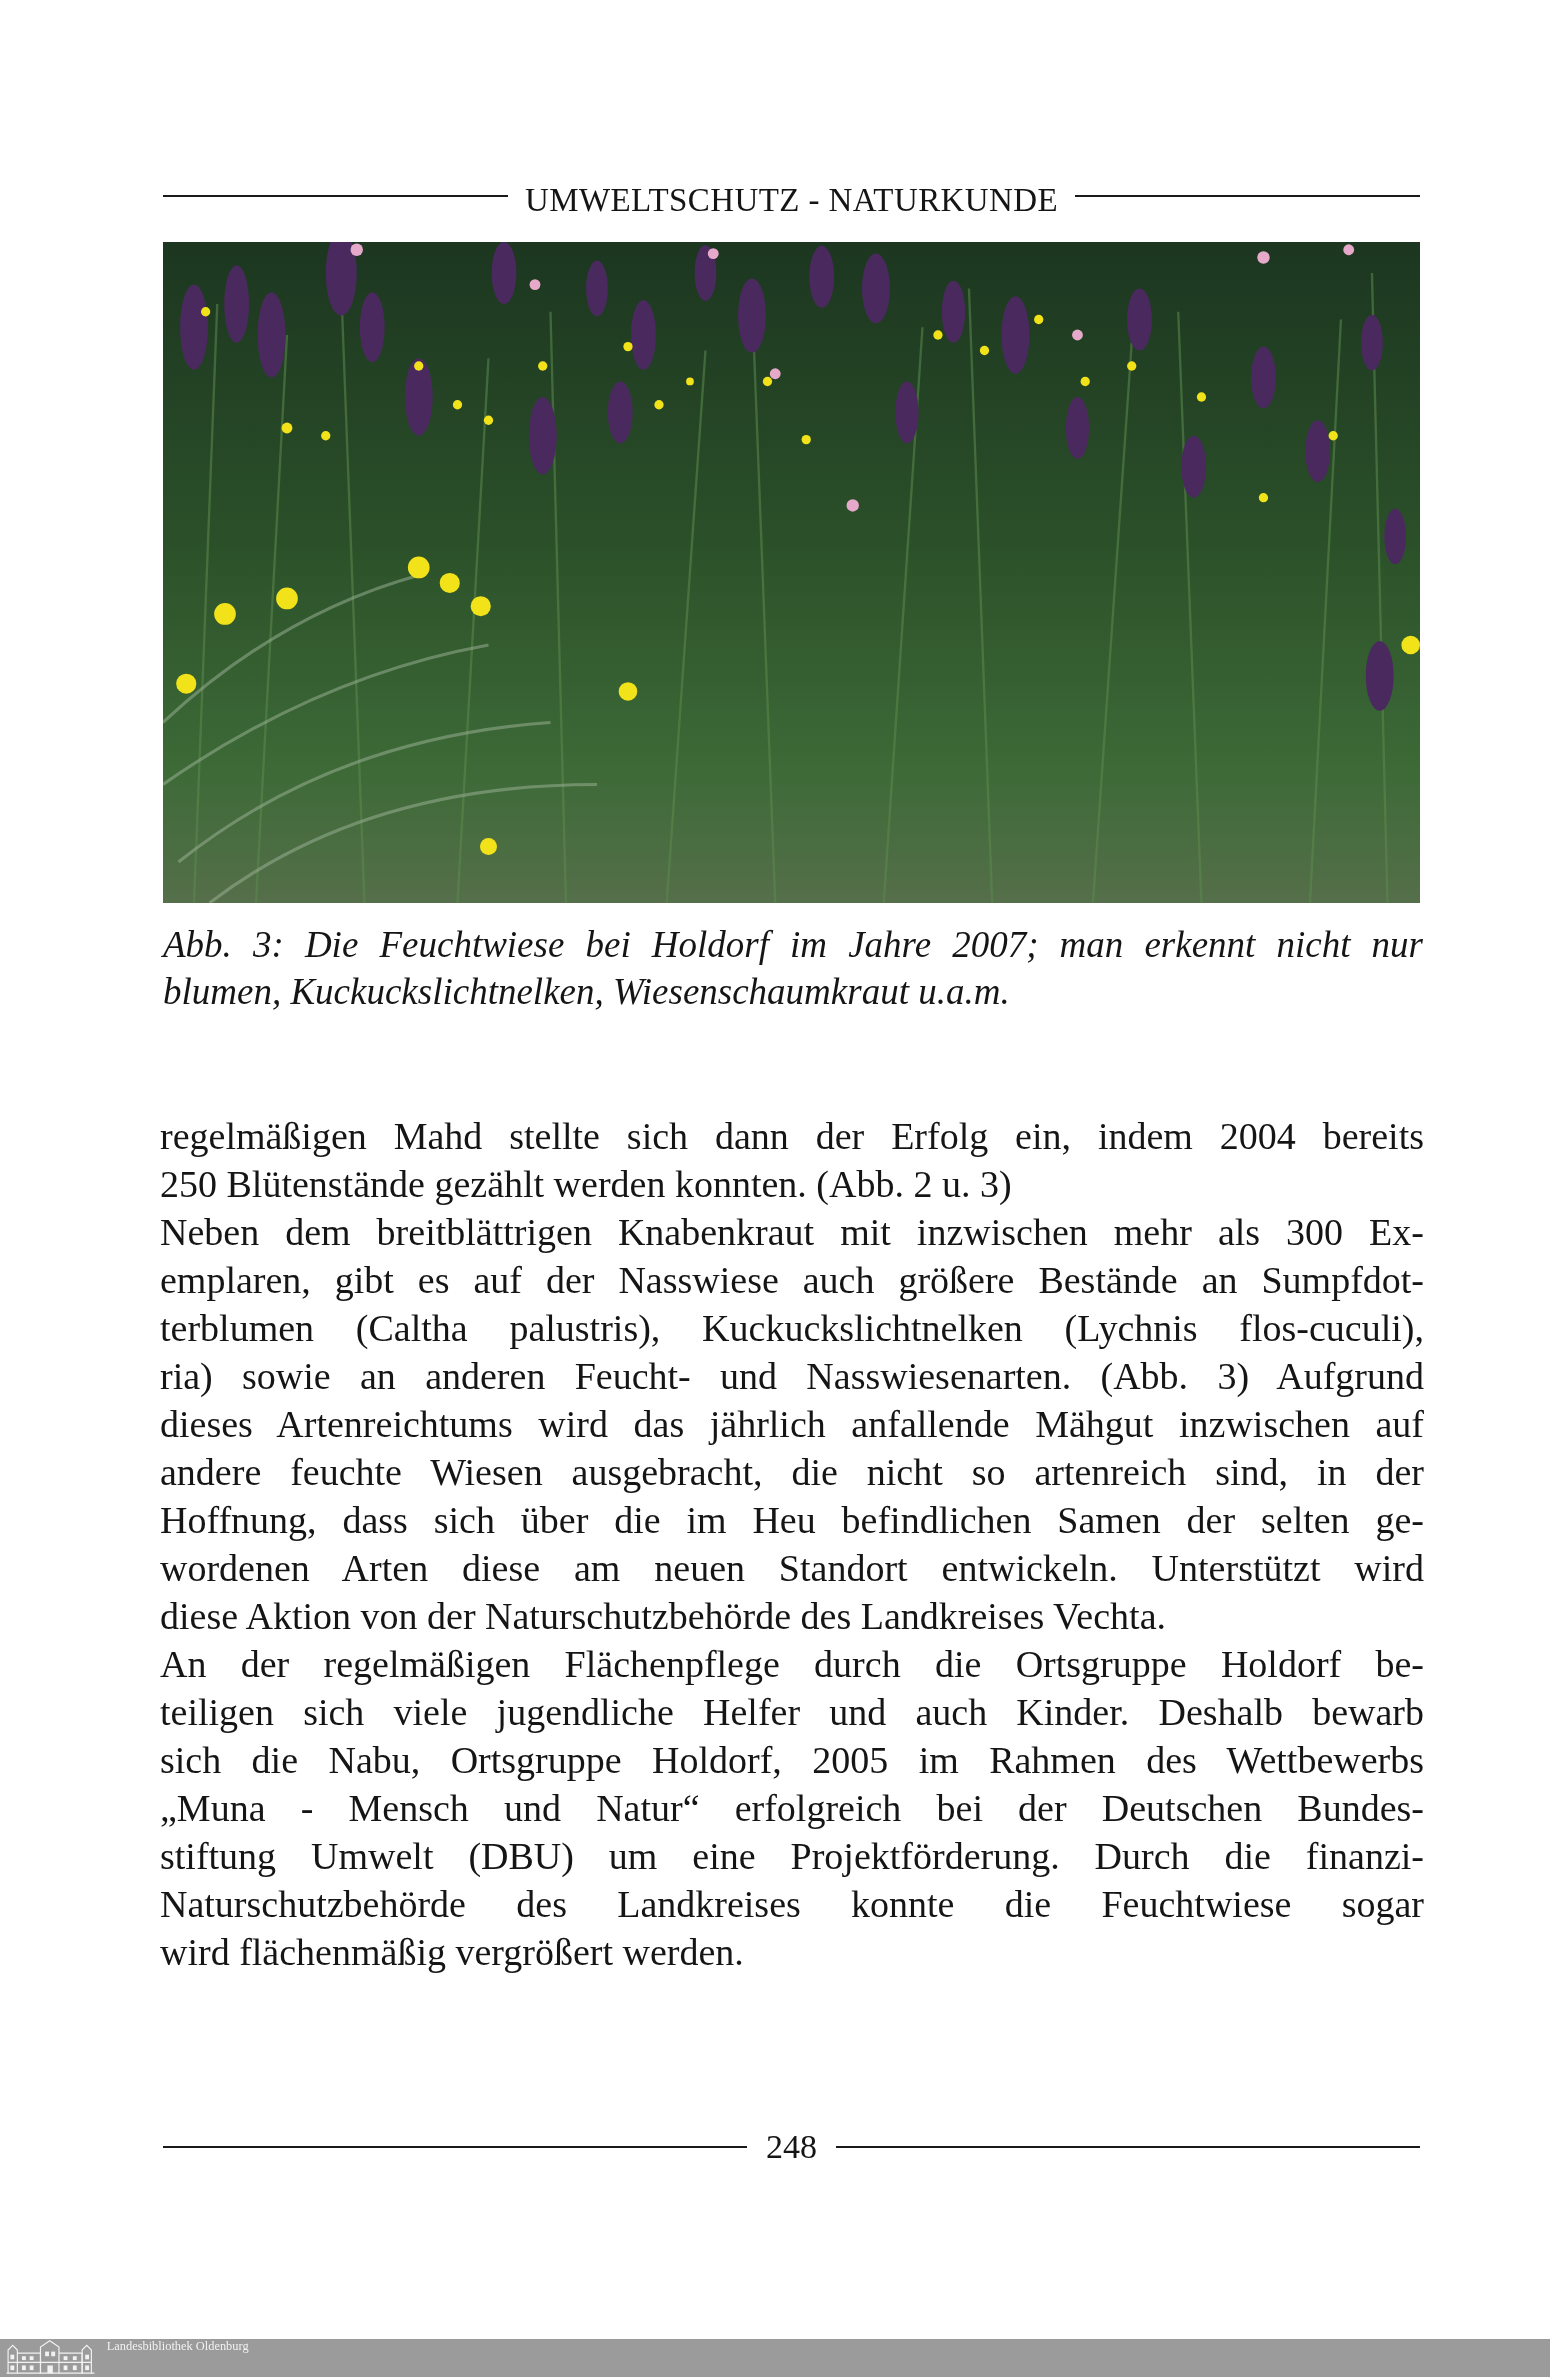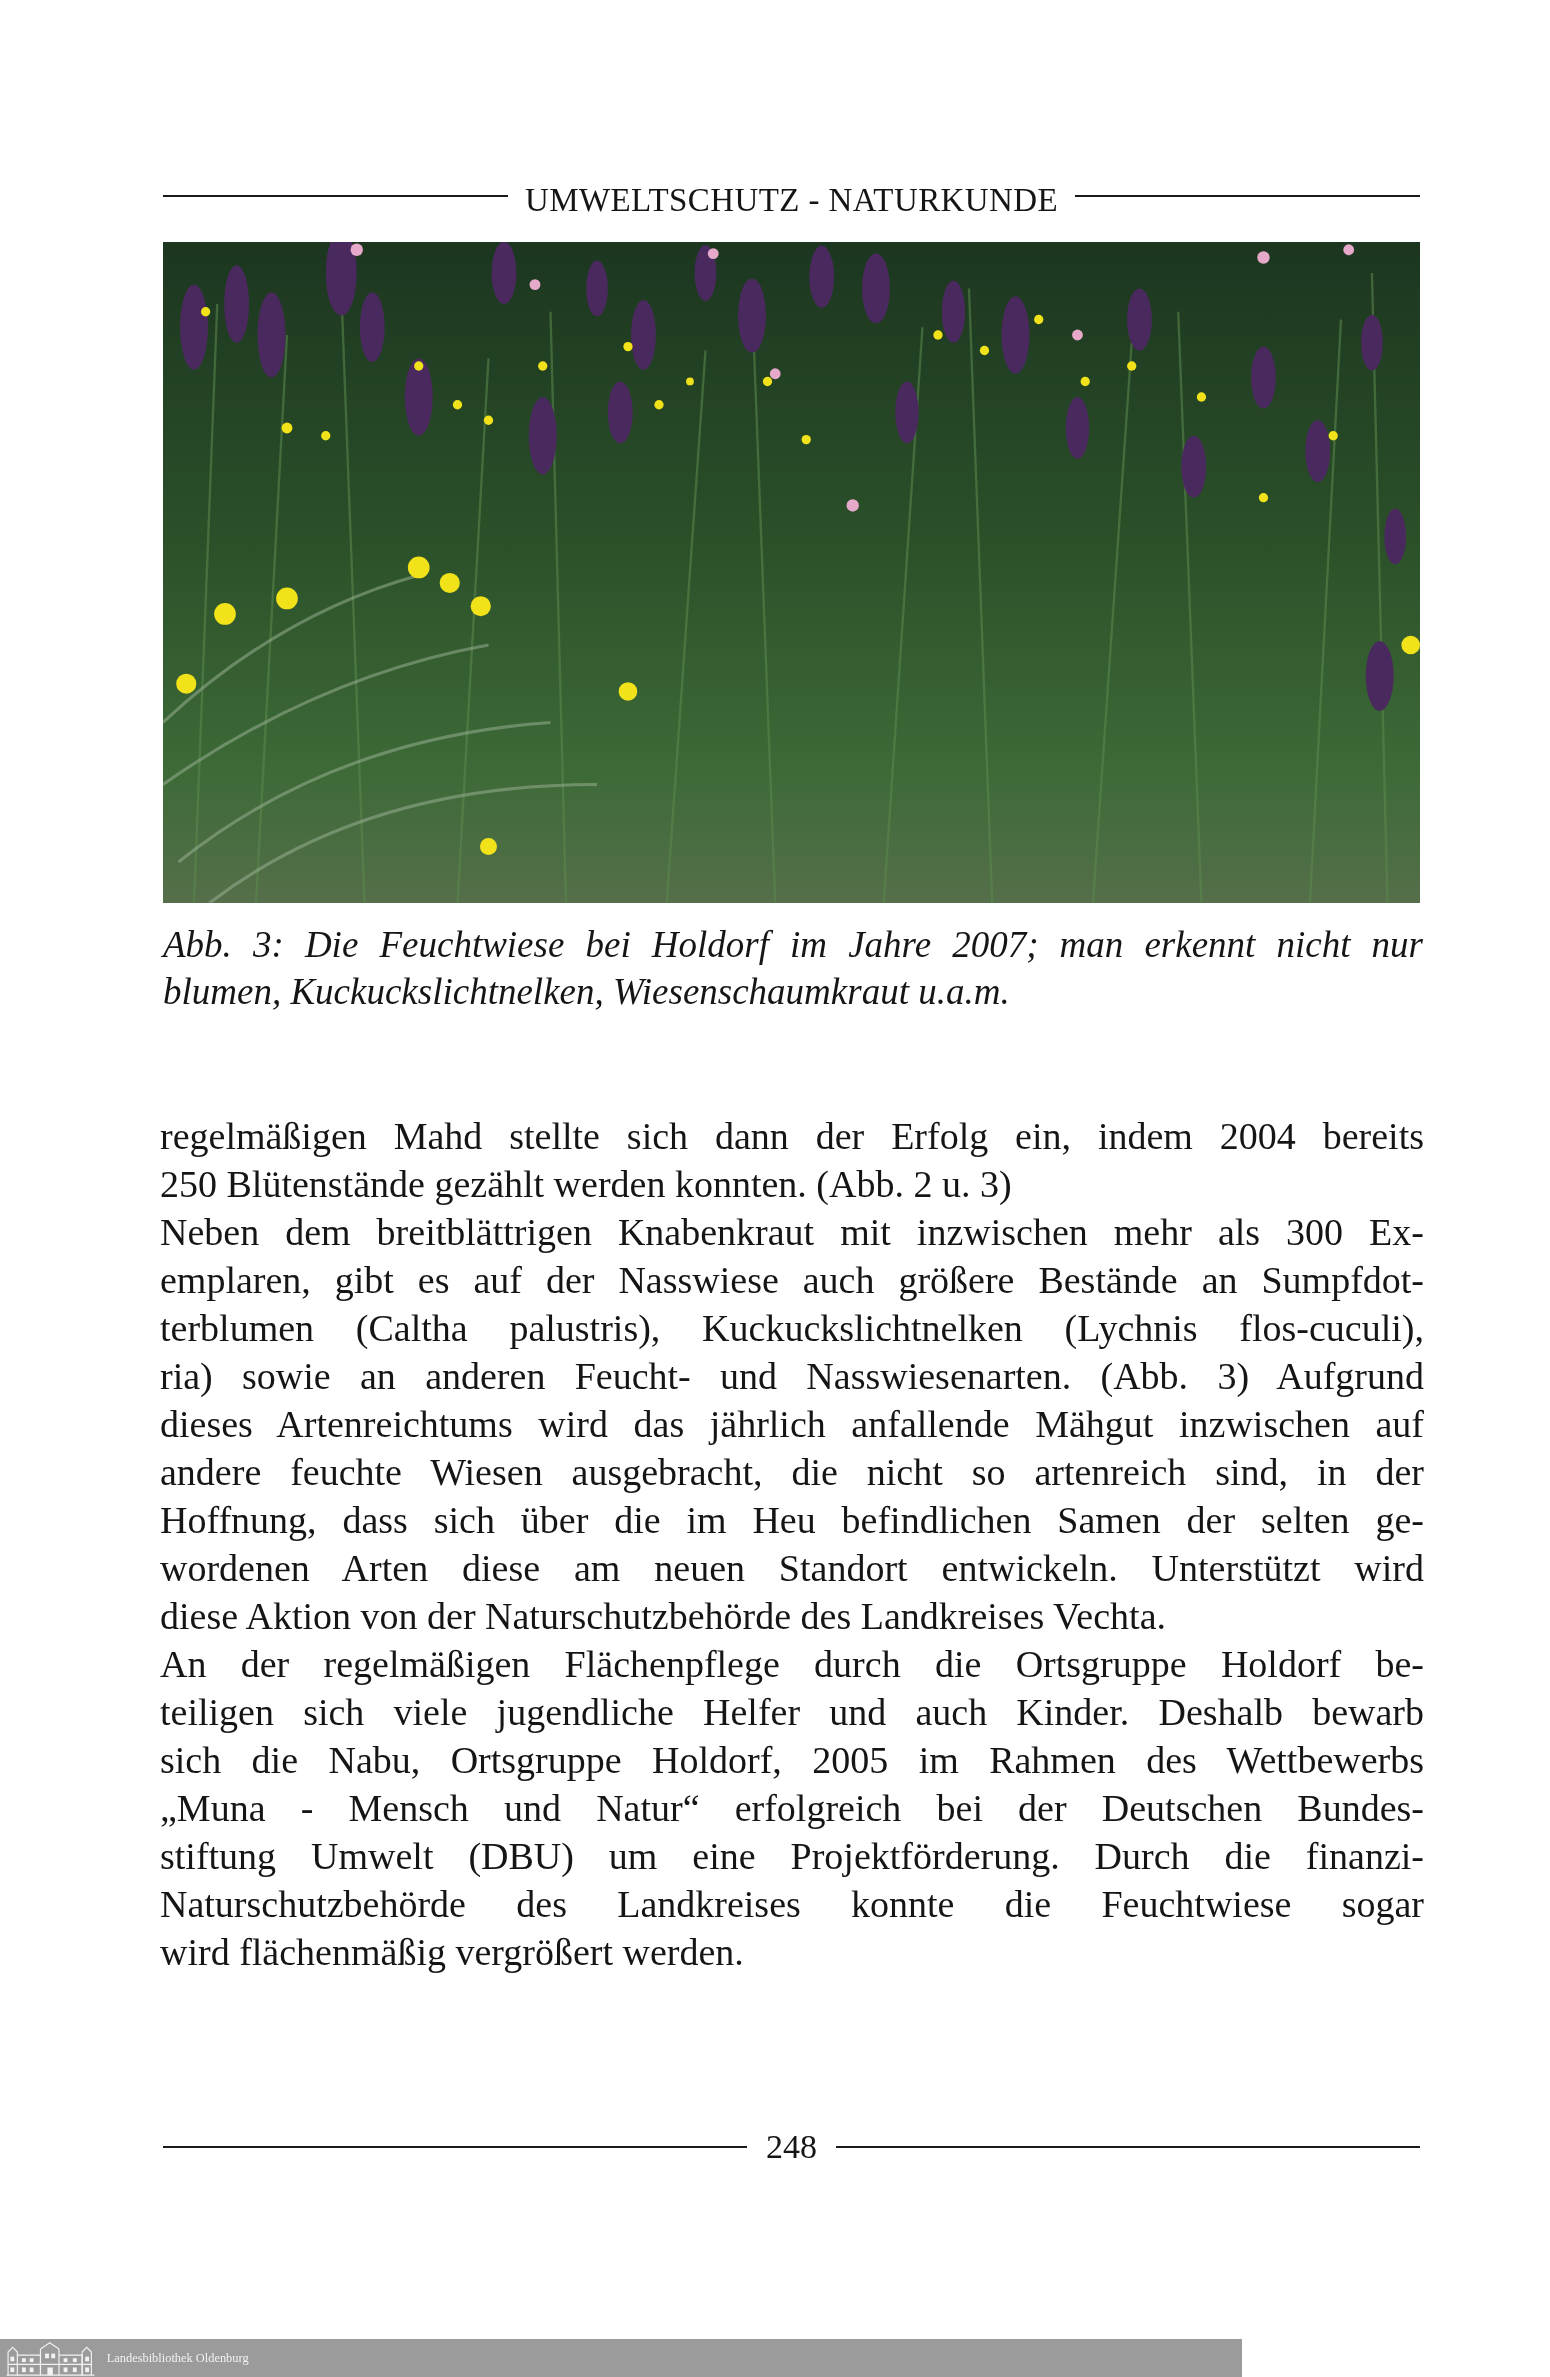--- a/index.html
+++ b/index.html
@@ -15,22 +15,22 @@
   .caption { position:absolute; left:163px; top:921px; width:1260px; font-style:italic;
              font-size:37px; line-height:47px; text-align:justify; }
   .caption .line { display:block; text-align-last:justify; white-space:nowrap;font-style:italic; }
   .caption .line.last { text-align-last:left; }
   .body-text { position:absolute; left:160px; top:1112px; width:1264px; font-size:38px;
                line-height:48px; }
   .body-text .line { display:block; white-space:nowrap; text-align:justify; text-align-last:justify; }
   .body-text .line.last { text-align-last:left; }
   .folio { position:absolute; left:163px; top:2115px; width:1257px; height:47px; display:flex; align-items:center;margin-top:8px; }
   .folio .num { padding:0 18.6px; font-size:34px; }
-  .footer { position:absolute; left:0; top:2339px; width:1242px; height:39px; background:#9b9b9b;
-            display:flex; align-items:center; }
+  .footer { position:absolute; left:0; top:2339px; width:1550px; height:39px; background:#9b9b9b;
+            display:flex; align-items:flex-start; }
   .footer .logo { width:91px; height:36px; margin-left:4.7px; }
   .footer .lib { color:#f2f2f2; font-size:12.4px; margin-left:11px; }
 </style>
 </head>
 <body>
 
 <div class="running-head">
   <div class="rule"></div>
   <span class="title">UMWELTSCHUTZ - NATURKUNDE</span>
   <div class="rule"></div>

